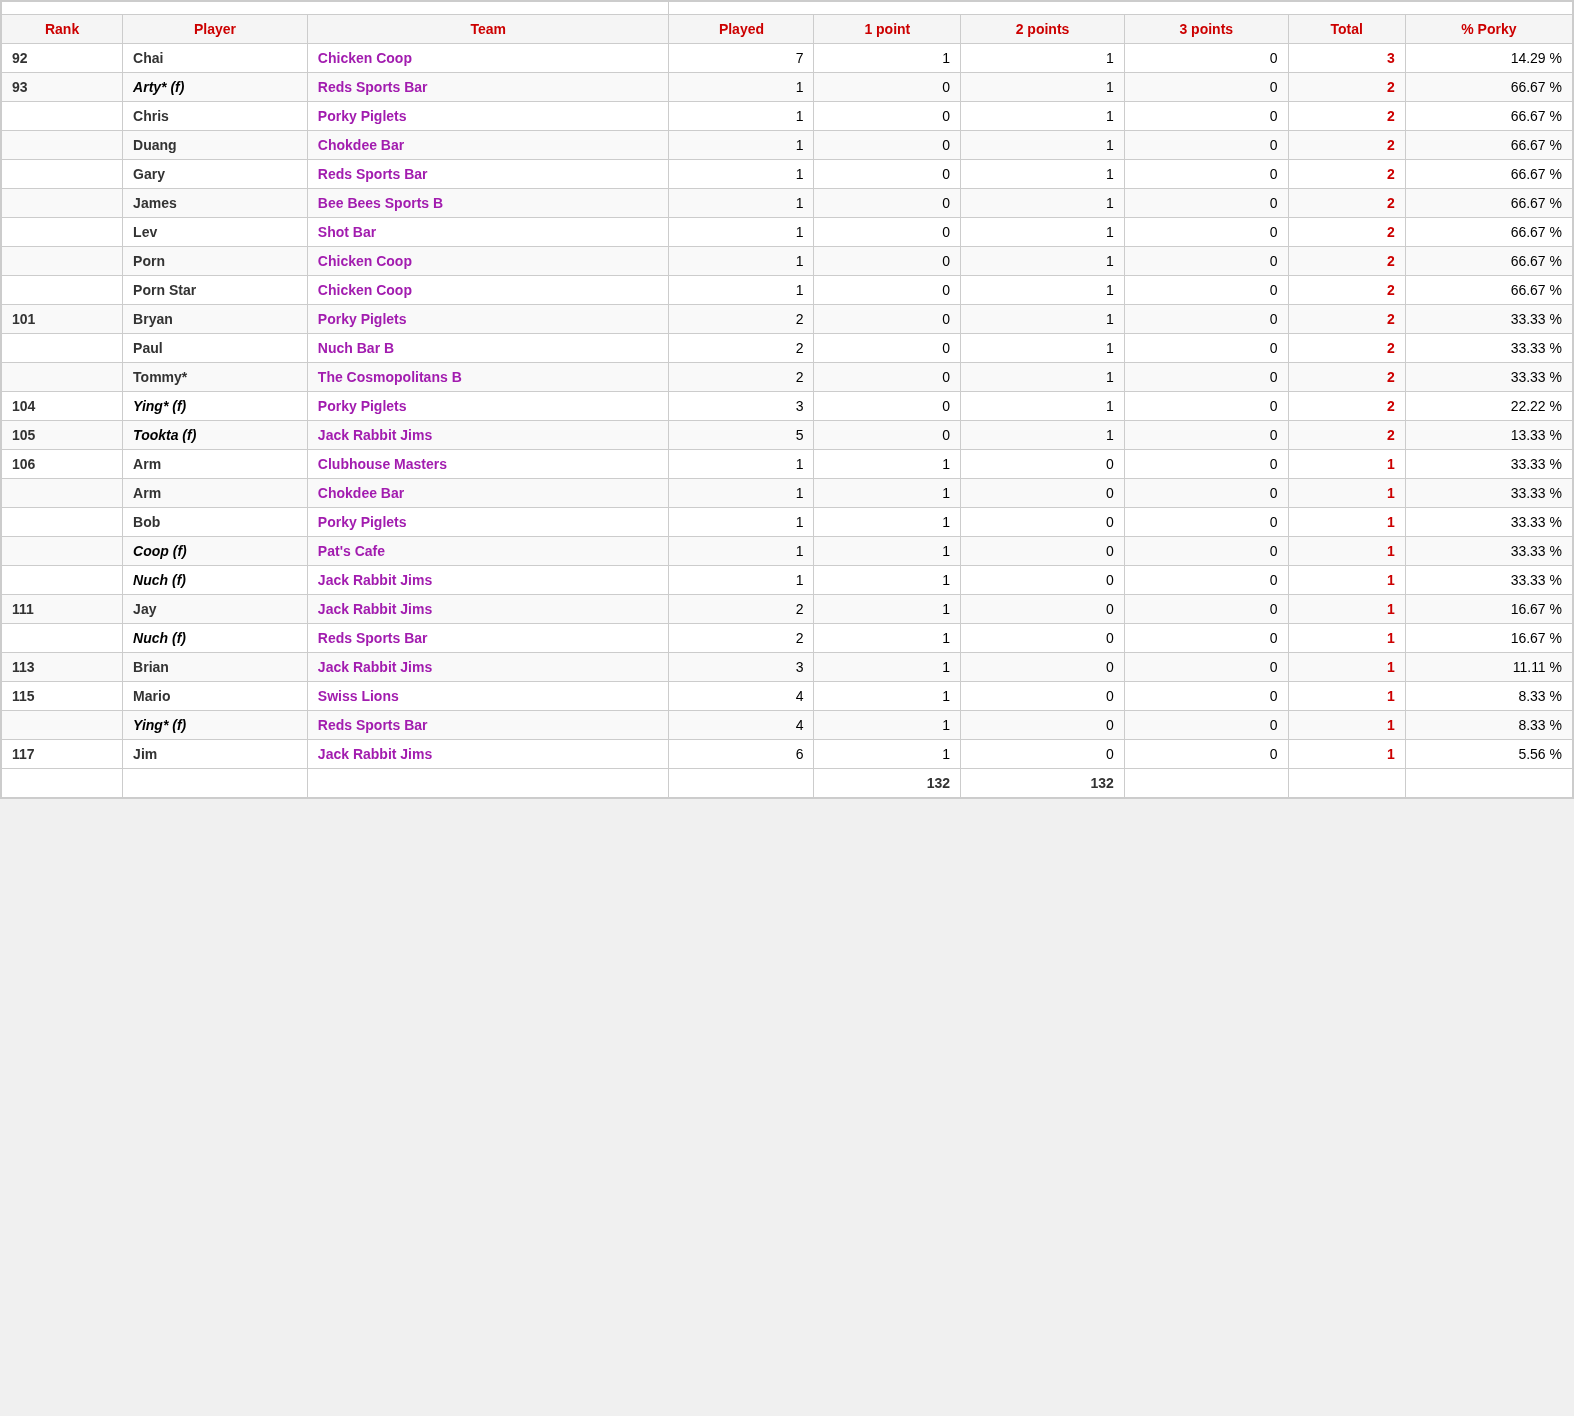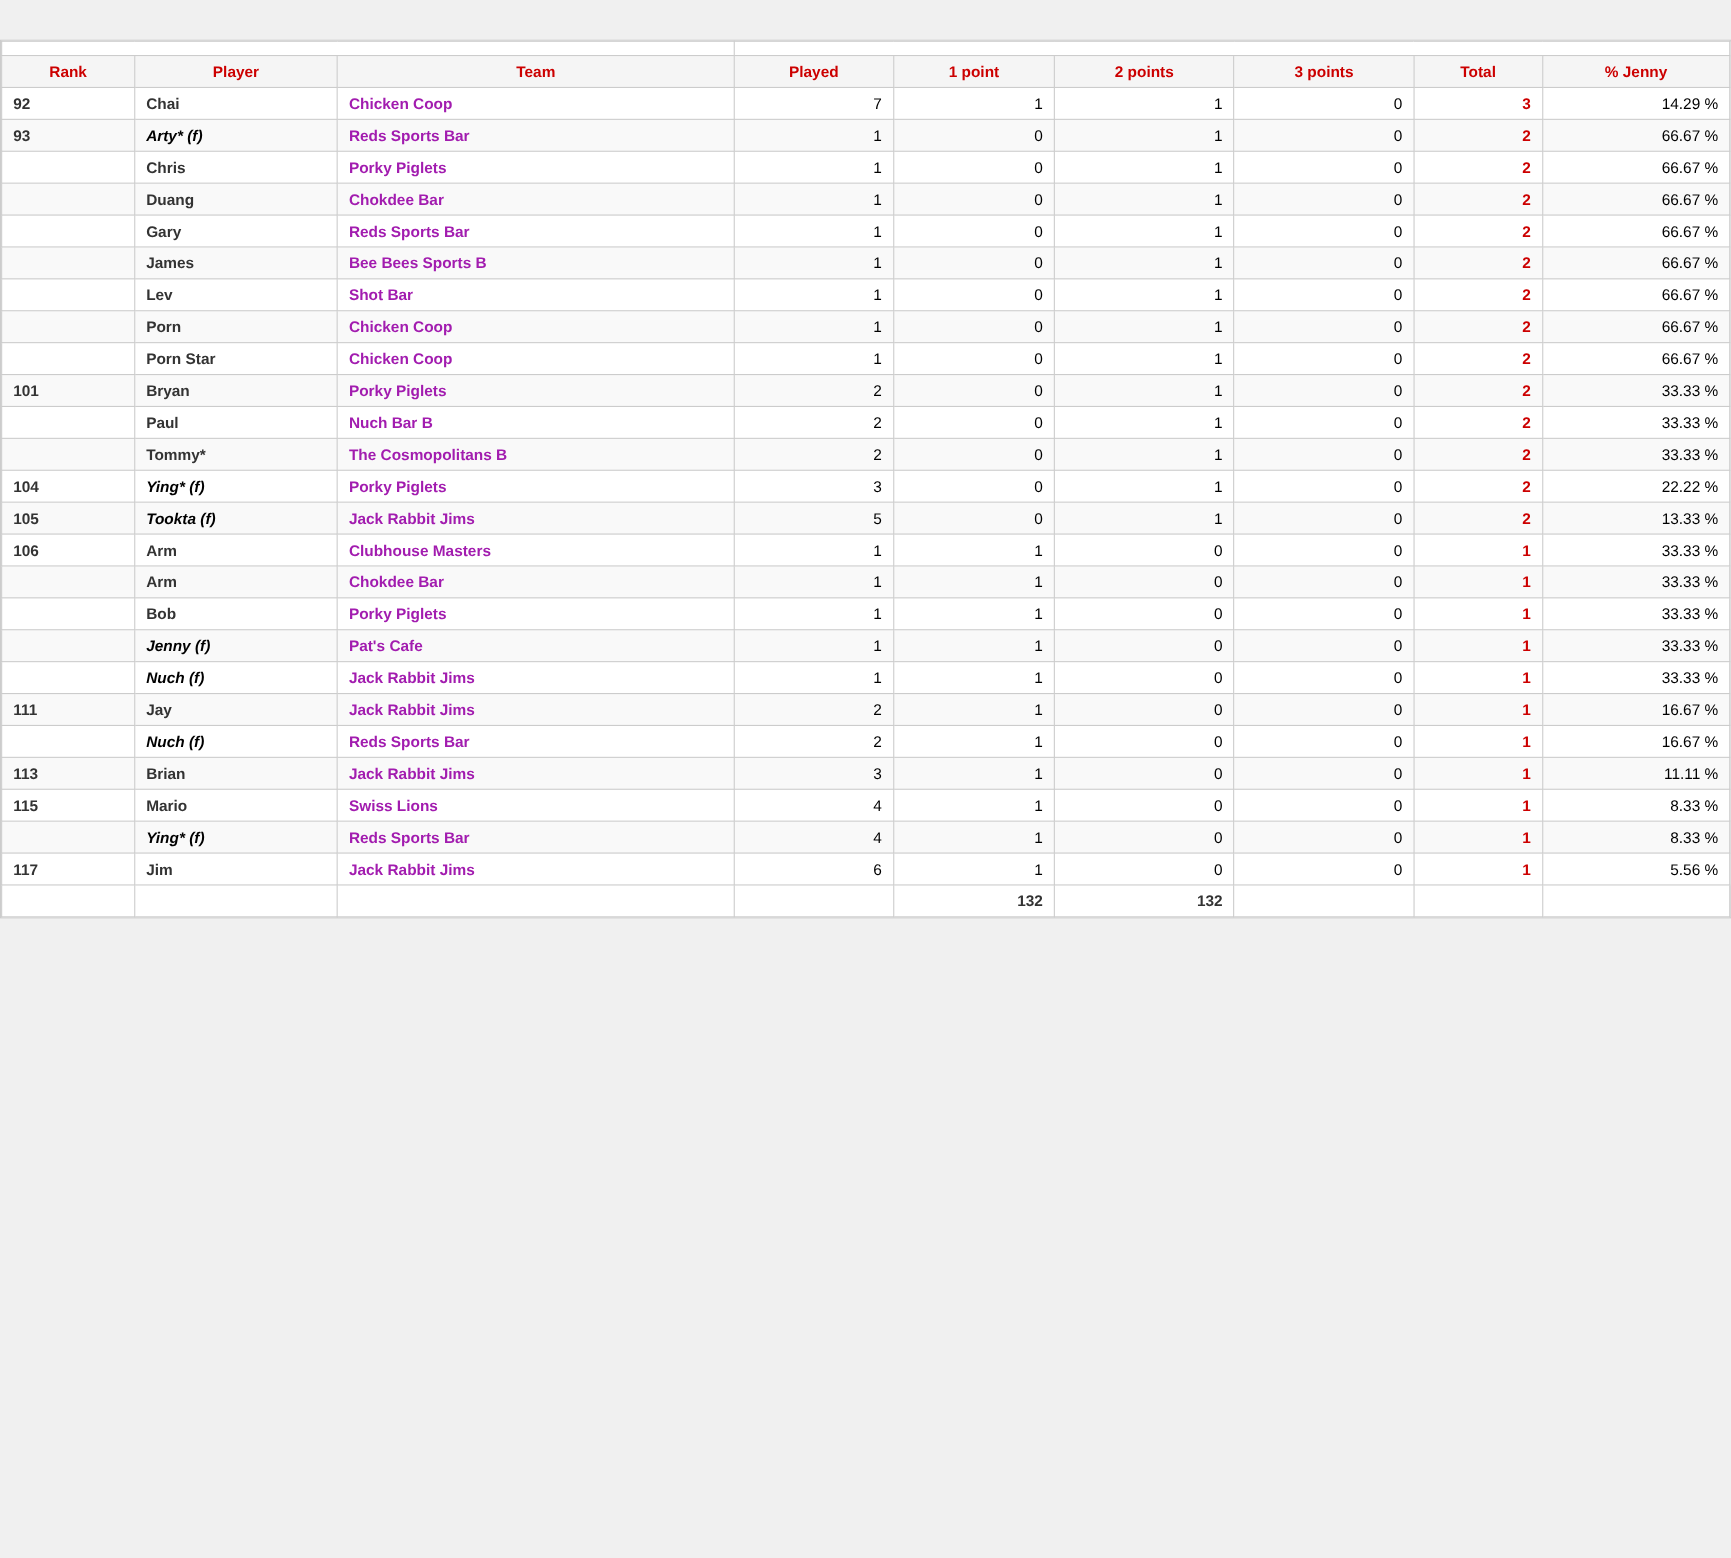--- a/index.html
+++ b/index.html
@@ -6,21 +6,20 @@
     body {
       font-family: Arial, sans-serif;
       font-size: 14px;
       background: #f0f0f0;
     }
     .table-container {
       background: #fff;
       border: 1px solid #ccc;
       display: inline-block;
       width: 100%;
-      margin-top: 36px;
     }
     table {
       border-collapse: collapse;
       width: 100%;
     }
     th, td {
       border: 1px solid #ccc;
       padding: 6px 10px;
       white-space: nowrap;
     }
@@ -95,21 +94,21 @@
       </tr>
       <tr class="col-header">
         <th>Rank</th>
         <th>Player</th>
         <th>Team</th>
         <th>Played</th>
         <th>1 point</th>
         <th>2 points</th>
         <th>3 points</th>
         <th>Total</th>
-        <th>% Jenny</th>
+        <th>% Porky</th>
       </tr>
     </thead>
     <tbody id="table-body">
     <tr>
           <td class="rank">92</td>
           <td class="player">Chai</td>
           <td class="team">Chicken Coop</td>
           <td class="number">7</td>
           <td class="number">1</td>
           <td class="number">1</td>
@@ -288,21 +287,21 @@
           <td class="team">Porky Piglets</td>
           <td class="number">1</td>
           <td class="number">1</td>
           <td class="number">0</td>
           <td class="number">0</td>
           <td class="total">1</td>
           <td class="pct">33.33 %</td>
         </tr>
         <tr>
           <td class="rank"></td>
-          <td class="player female">Jenny (f)</td>
+          <td class="player female">Coop (f)</td>
           <td class="team">Pat's Cafe</td>
           <td class="number">1</td>
           <td class="number">1</td>
           <td class="number">0</td>
           <td class="number">0</td>
           <td class="total">1</td>
           <td class="pct">33.33 %</td>
         </tr>
         <tr>
           <td class="rank"></td>

